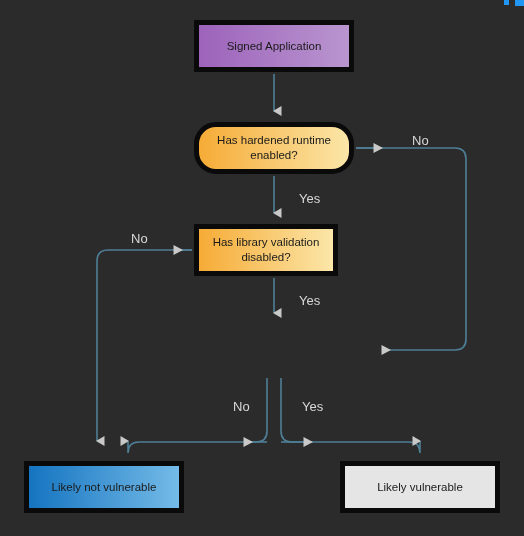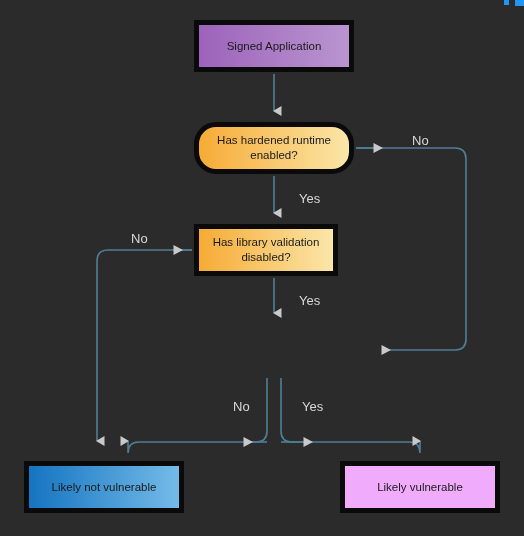--- a/index.html
+++ b/index.html
@@ -40,21 +40,21 @@
   .n-start {
     background: linear-gradient(to right, #9d63bb 0%, #b995cf 100%);
   }
   .n-decision {
     background: linear-gradient(to right, #f6ab36 0%, #fbe6a8 100%);
   }
   .n-safe {
     background: linear-gradient(to right, #1574c0 0%, #74bbe8 100%);
   }
   .n-vuln {
-    background: #f0abfc;
+    background: #e5e5e5;
   }
   .edge-label {
     position: absolute;
     color: #d8d8d8;
     font-size: 13px;
     z-index: 4;
     white-space: nowrap;
   }
   .corner-fleck {
     position: absolute;

